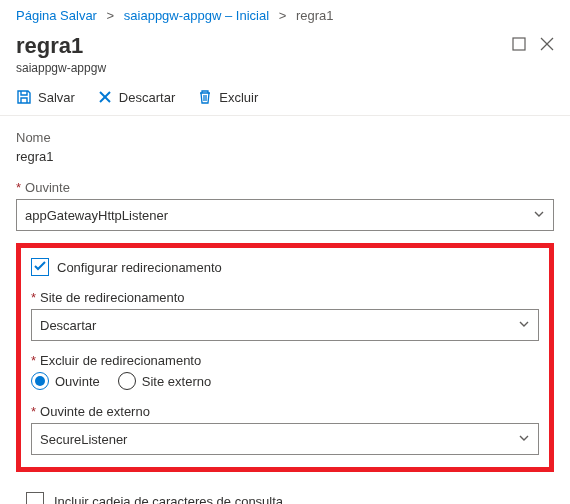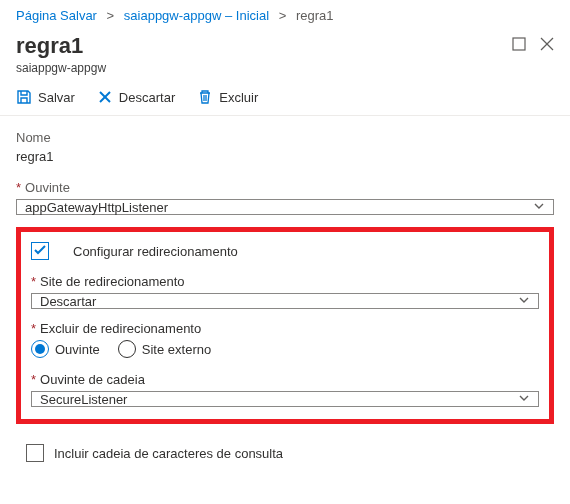--- a/index.html
+++ b/index.html
@@ -28,30 +28,30 @@
     .toolbar {
       display: flex; gap: 22px; padding: 14px 16px 10px; border-bottom: 1px solid #edebe9;
     }
     .toolbar .tbtn { display: flex; align-items: center; gap: 6px; cursor: pointer; color: #323130; text-align: right; }
     .toolbar .tbtn .ticon { color: #0078d4; display: inline-flex; }
     .content { padding: 14px 16px 10px; }
     .label { font-size: 13px; color: #605e5c; margin-bottom: 4px; }
     .label .req { color: #a4262c; margin-right: 4px; }
     .val { font-size: 13px; color: #323130; margin-bottom: 16px; }
     .select {
-      width: 100%; height: 16px; border: 1px solid #8a8886;
+      width: 100%; height: 32px; border: 1px solid #8a8886;
       display: flex; align-items: center; justify-content: space-between;
       padding: 0 8px; font-size: 13px; background: #fff; cursor: pointer;
       margin-bottom: 12px;
     }
     .select .chevron { color: #605e5c; }
     .red-box {
       border: 5px solid #ed1c24; padding: 10px 10px 8px; margin: 0 0 8px 0;
     }
-    .checkbox-row { display: flex; align-items: center; gap: 24px; margin-bottom: 14px; }
+    .checkbox-row { display: flex; align-items: center; gap: 8px; margin-bottom: 14px; }
     .checkbox {
       width: 18px; height: 18px; border: 1px solid #0078d4;
       display: flex; align-items: center; justify-content: center;
       cursor: pointer; background: #fff;
     }
     .checkbox.checked .mark { color: #0078d4; }
     .checkbox .mark { display: none; }
     .checkbox.checked .mark { display: block; }
     .checkbox-unchecked {
       width: 18px; height: 18px; border: 1px solid #605e5c; cursor: pointer; background: #fff;
@@ -172,21 +172,21 @@
         <div class="radio selected"></div>
         <span>Ouvinte</span>
       </div>
       <div class="radio-opt">
         <div class="radio"></div>
         <span>Site externo</span>
       </div>
     </div>
 
     <div class="section-label">
-      <span class="req">*</span><span>Ouvinte de cadeia</span>
+      <span class="req">*</span><span>Ouvinte de externo</span>
     </div>
     <div class="select" style="margin-bottom:4px">
       <span>SecureListener</span>
       <span class="chevron">
         <svg width="12" height="12" viewBox="0 0 12 12">
             <path d="M2 4l4 4 4-4" fill="none" stroke="#605e5c" stroke-width="1.4"></path>
           </svg>
       </span>
     </div>
   </div>

